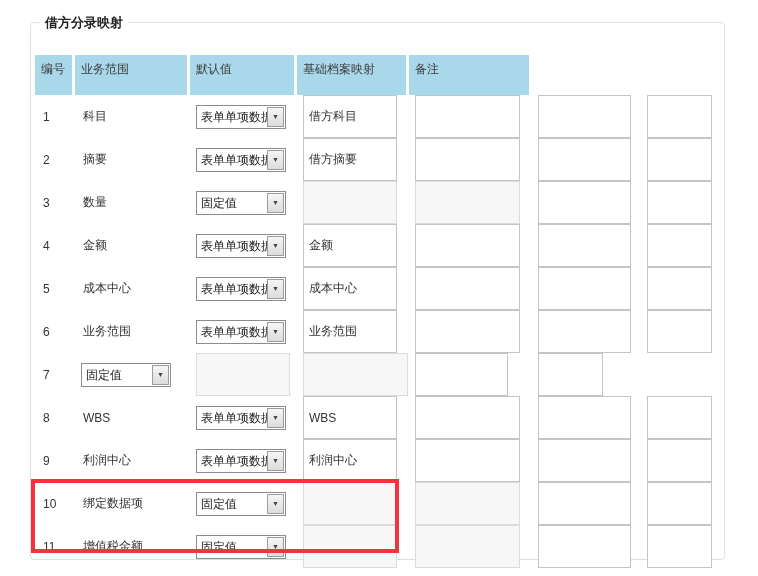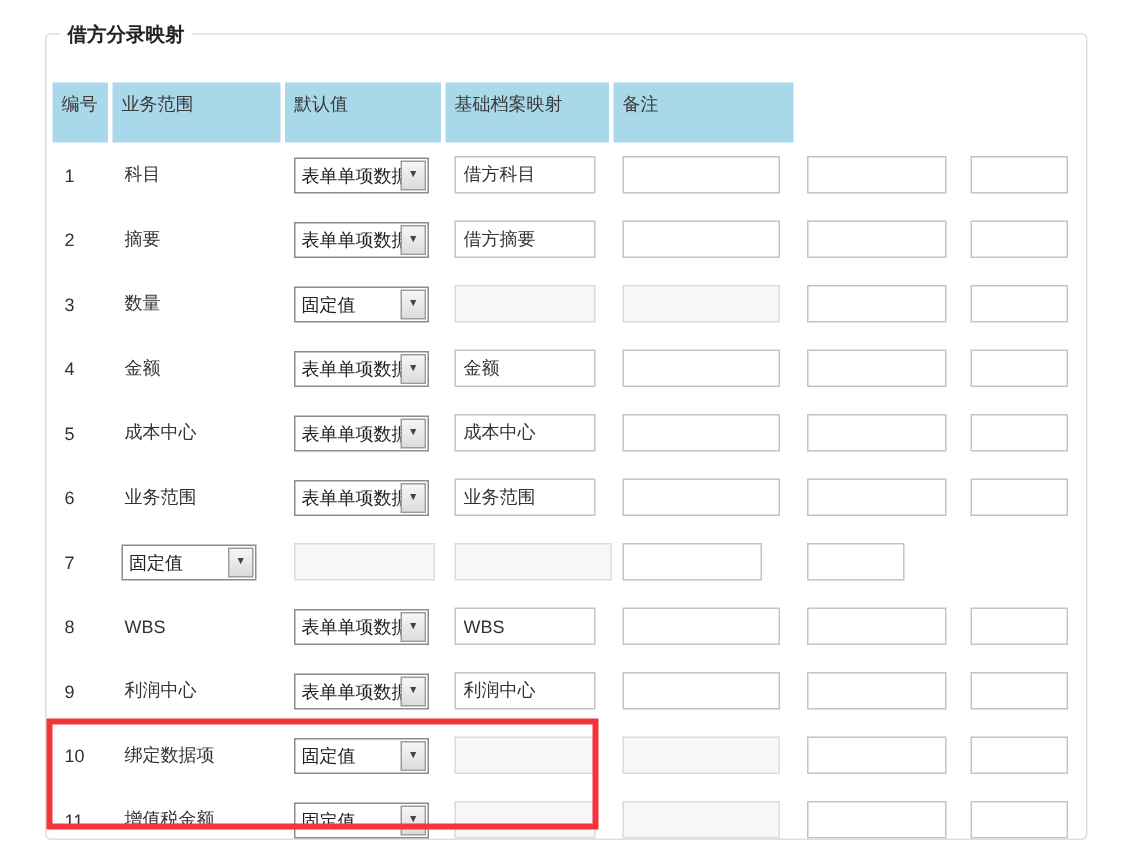--- a/index.html
+++ b/index.html
@@ -54,21 +54,21 @@
   }
   .sel-btn {
     position:absolute; top:1px; right:1px; width:17px; height:20px;
     background:linear-gradient(#f6f6f6,#dcdcdc);
     border:1px solid #9c9c9c;
     display:flex; align-items:center; justify-content:center;
     font-size:7px; color:#444; line-height:1;
   }
   
   .tbox {
-    height:25px; border:1px solid #c4c4c4; background:#fff;
+    height:43px; border:1px solid #c4c4c4; background:#fff;
     font-family:inherit; font-size:12px; color:#333; padding:0 5px; outline:none;
   }
   .tbox.w-bind    { width:94px; }
   .tbox.w-archive { width:105px; }
   .tbox.w-default { width:93px; }
   .tbox.w-remark  { width:65px; }
   .tbox.disabled  { background:#f7f7f7; border-color:#dcdcdc; }
   
   .highlight-box {
     position:absolute; left:31px; top:479px; width:368px; height:74px;

